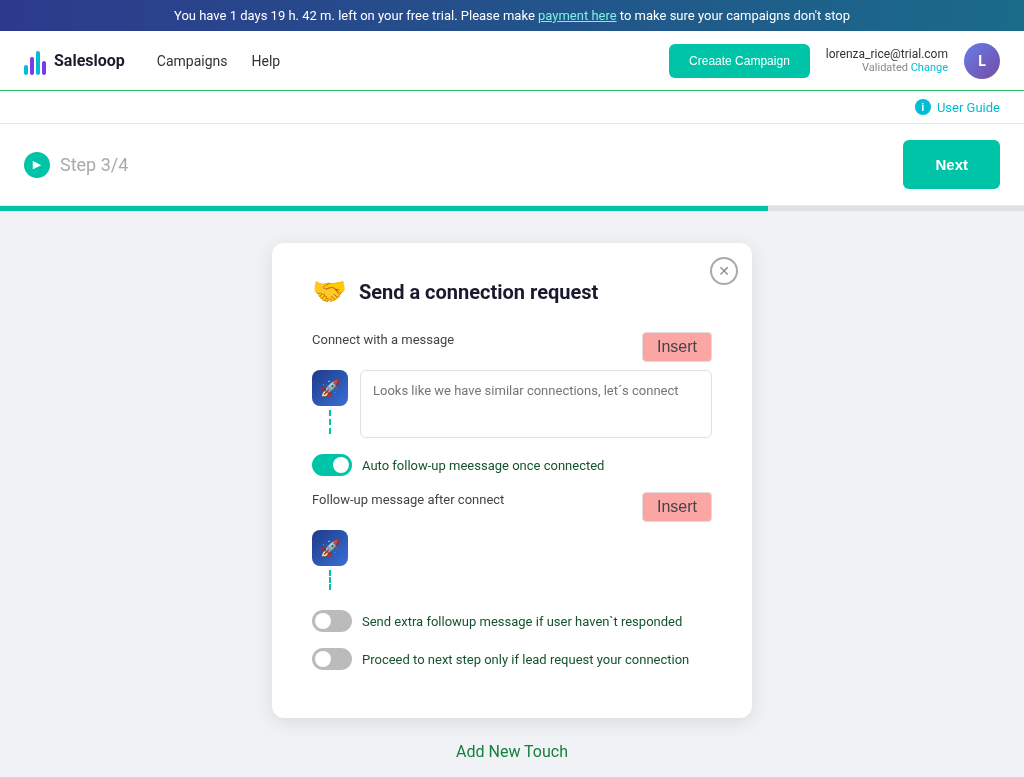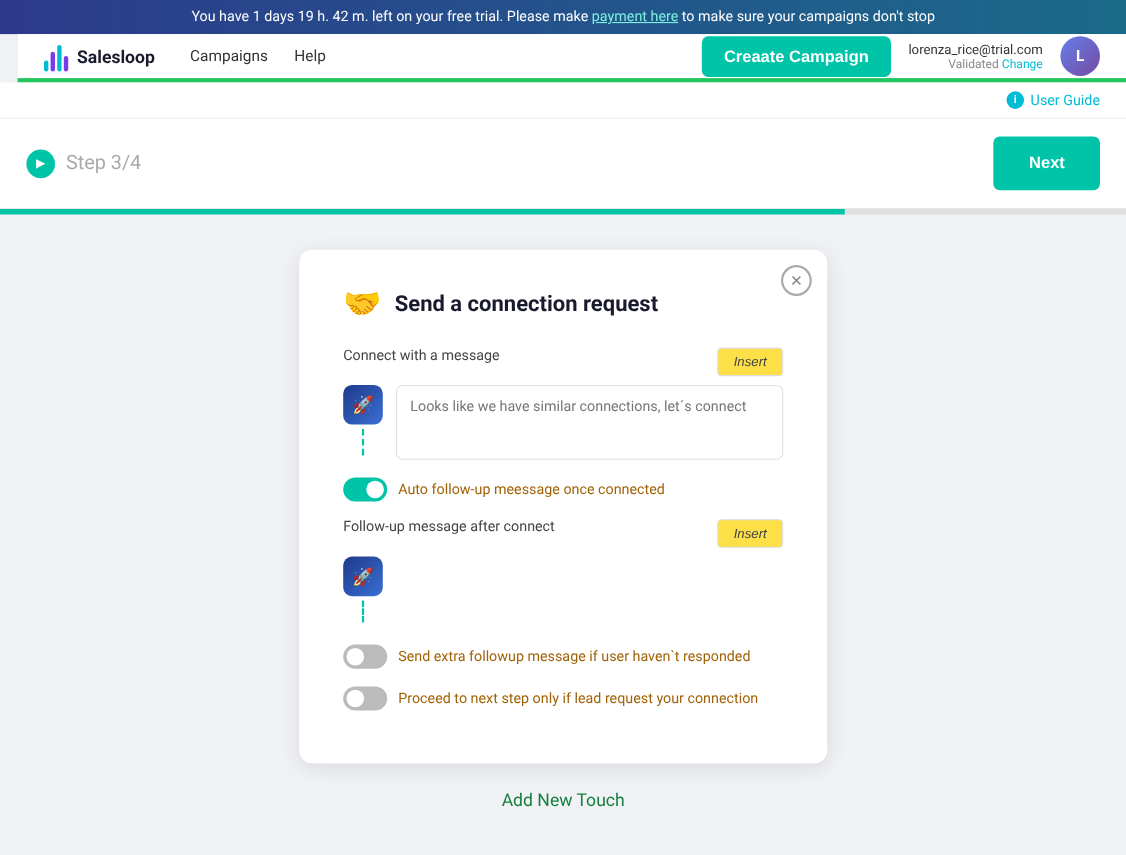--- a/index.html
+++ b/index.html
@@ -14,24 +14,23 @@
       font-size: 13px;
     }
     .top-banner a { color: #7ef0e0; text-decoration: underline; cursor: pointer; }
 
     
     .navbar {
       background: #fff;
       display: flex;
       align-items: center;
       padding: 0 24px;
-      height: 44px;
-      border-bottom: 4px solid #22c55e;
+      height: 60px;
+      border-bottom: 1px solid #22c55e;
       box-shadow: 0 1px 4px rgba(0,0,0,0.06);
-      margin-left: 16px;
     }
     .logo-area {
       display: flex;
       align-items: center;
       gap: 8px;
       margin-right: 32px;
     }
     .logo-bars {
       display: flex;
       align-items: flex-end;
@@ -46,22 +45,22 @@
     .logo-text { font-size: 16px; font-weight: 700; color: #1a1a2e; }
     .nav-links { display: flex; gap: 24px; align-items: center; }
     .nav-link { font-size: 14px; color: #333; cursor: pointer; text-decoration: none; }
     .navbar-right { margin-left: auto; display: flex; align-items: center; gap: 16px; }
     .create-campaign-btn {
       background: #00c4a7;
       color: #fff;
       border: none;
       padding: 10px 20px;
       border-radius: 6px;
-      font-size: 15px;
-      font-weight: 700;
+      font-size: 12px;
+      font-weight: 400;
       cursor: pointer;
     }
     .user-info { text-align: right; }
     .user-email { font-size: 12px; color: #333; }
     .user-validated { font-size: 11px; color: #888; }
     .user-validated a { color: #00bcd4; text-decoration: none; cursor: pointer; }
     .avatar {
       width: 36px; height: 36px; border-radius: 50%;
       background: linear-gradient(135deg, #667eea, #764ba2);
       overflow: hidden; display: flex; align-items: center; justify-content: center;
@@ -161,28 +160,27 @@
     .handshake-icon { font-size: 28px; }
     .modal-title { font-size: 20px; font-weight: 700; color: #1a1a2e; }
 
     
     .form-row {
       display: flex; align-items: flex-start; justify-content: space-between;
       margin-bottom: 8px;
     }
     .form-label { font-size: 13px; color: #444; }
     .insert-btn {
-      background: #fde047;
+      background: #fca5a5;
       border: 1px solid #ddd;
       padding: 5px 14px;
       border-radius: 4px;
-      font-size: 12px;
+      font-size: 16px;
       cursor: pointer;
       color: #444;
-      font-style: italic;
     }
 
     
     .connector-area {
       display: flex;
       gap: 12px;
       margin-bottom: 16px;
     }
     .connector-line-area {
       display: flex;
@@ -240,21 +238,21 @@
       width: 16px; height: 16px;
       border-radius: 50%;
       background: #fff;
       top: 3px;
       transition: 0.3s;
     }
     .toggle-on .toggle-slider { background: #00c4a7; }
     .toggle-on .toggle-slider::before { left: 21px; }
     .toggle-off .toggle-slider { background: #bbb; }
     .toggle-off .toggle-slider::before { left: 3px; }
-    .toggle-label { font-size: 13px; color: #a16207; }
+    .toggle-label { font-size: 13px; color: #14532d; }
 
     
     .add-new-touch-section {
       text-align: center;
       padding: 24px 16px 16px;
     }
     .add-new-touch-title { font-size: 16px; color: #15803d; margin-bottom: 0; }
   </style>
 </head>
 <body>

